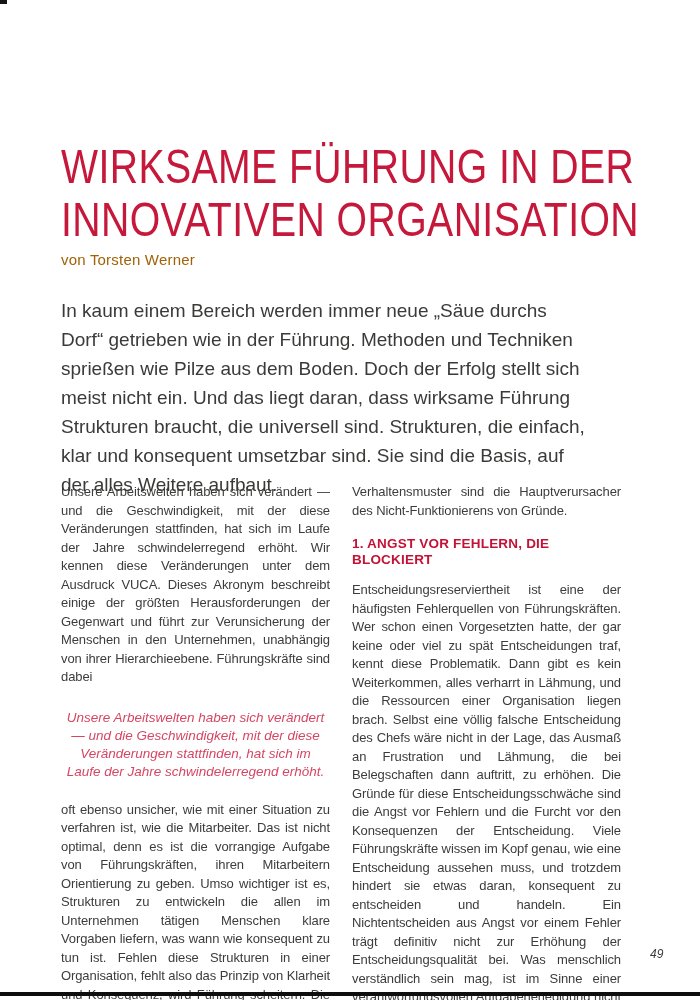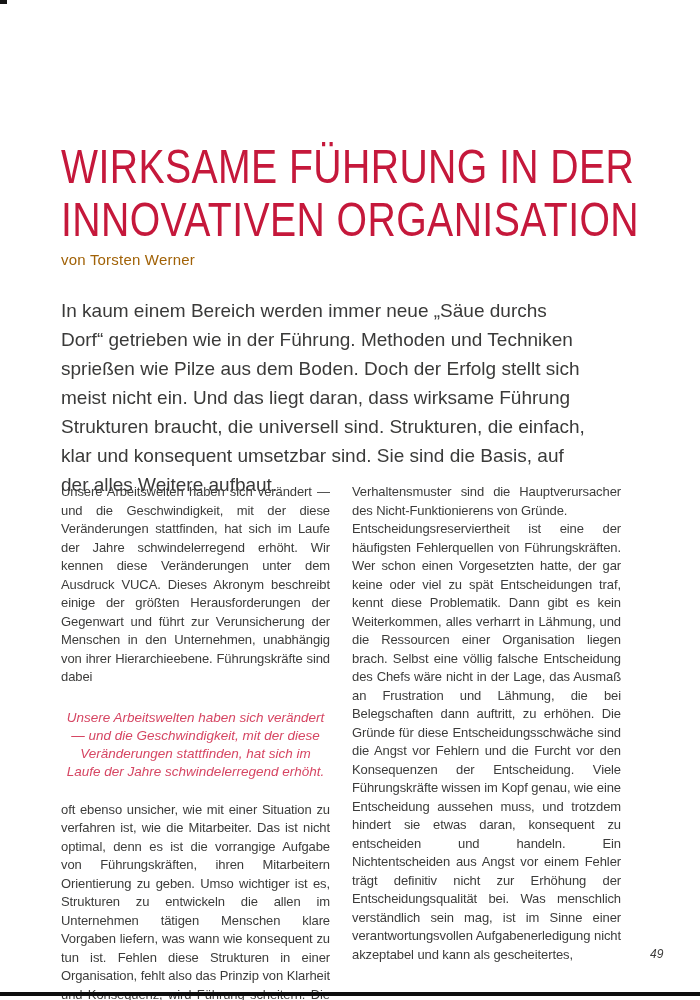--- a/index.html
+++ b/index.html
@@ -104,20 +104,21 @@
   <p class="lead">In kaum einem Bereich werden immer neue „Säue durchs Dorf“ getrieben wie in der Führung. Methoden und Techniken sprießen wie Pilze aus dem Boden. Doch der Erfolg stellt sich meist nicht ein. Und das liegt daran, dass wirksame Führung Strukturen braucht, die universell sind. Strukturen, die einfach, klar und konsequent umsetzbar sind. Sie sind die Basis, auf der alles Weitere aufbaut.</p>
 
   <div class="columns">
     <div class="col">
       <p class="body-para">Unsere Arbeitswelten haben sich verändert — und die Geschwindigkeit, mit der diese Veränderungen stattfinden, hat sich im Laufe der Jahre schwindelerregend erhöht. Wir kennen diese Veränderungen unter dem Ausdruck VUCA. Dieses Akronym beschreibt einige der größten Herausforderungen der Gegenwart und führt zur Verunsicherung der Menschen in den Unternehmen, unabhängig von ihrer Hierarchieebene. Führungskräfte sind dabei</p>
       <p class="pull-quote">Unsere Arbeitswelten haben sich verändert — und die Geschwindigkeit, mit der diese Veränderungen stattfinden, hat sich im Laufe der Jahre schwindelerregend erhöht.</p>
       <p class="body-para">oft ebenso unsicher, wie mit einer Situation zu verfahren ist, wie die Mitarbeiter. Das ist nicht optimal, denn es ist die vorrangige Aufgabe von Führungskräften, ihren Mitarbeitern Orientierung zu geben. Umso wichtiger ist es, Strukturen zu entwickeln die allen im Unternehmen tätigen Menschen klare Vorgaben liefern, was wann wie konsequent zu tun ist. Fehlen diese Strukturen in einer Organisation, fehlt also das Prinzip von Klarheit und Konsequenz, wird Führung scheitern. Die folgenden Denk- und</p>
     </div>
     <div class="col">
       <p class="body-para">Verhaltensmuster sind die Hauptverursacher des Nicht-Funktionierens von Gründe.</p>
+      <h2 class="section-heading">1. ANGST VOR FEHLERN, DIE BLOCKIERT</h2>
       <p class="body-para">Entscheidungsreserviertheit ist eine der häufigsten Fehlerquellen von Führungskräften. Wer schon einen Vorgesetzten hatte, der gar keine oder viel zu spät Entscheidungen traf, kennt diese Problematik. Dann gibt es kein Weiterkommen, alles verharrt in Lähmung, und die Ressourcen einer Organisation liegen brach. Selbst eine völlig falsche Entscheidung des Chefs wäre nicht in der Lage, das Ausmaß an Frustration und Lähmung, die bei Belegschaften dann auftritt, zu erhöhen. Die Gründe für diese Entscheidungsschwäche sind die Angst vor Fehlern und die Furcht vor den Konsequenzen der Entscheidung. Viele Führungskräfte wissen im Kopf genau, wie eine Entscheidung aussehen muss, und trotzdem hindert sie etwas daran, konsequent zu entscheiden und handeln. Ein Nichtentscheiden aus Angst vor einem Fehler trägt definitiv nicht zur Erhöhung der Entscheidungsqualität bei. Was menschlich verständlich sein mag, ist im Sinne einer verantwortungsvollen Aufgabenerledigung nicht akzeptabel und kann als gescheitertes,</p>
     </div>
   </div>
 
   <div class="page-number">49</div>
 
   <div class="bottom-rule"></div>
 
 </div>
 

